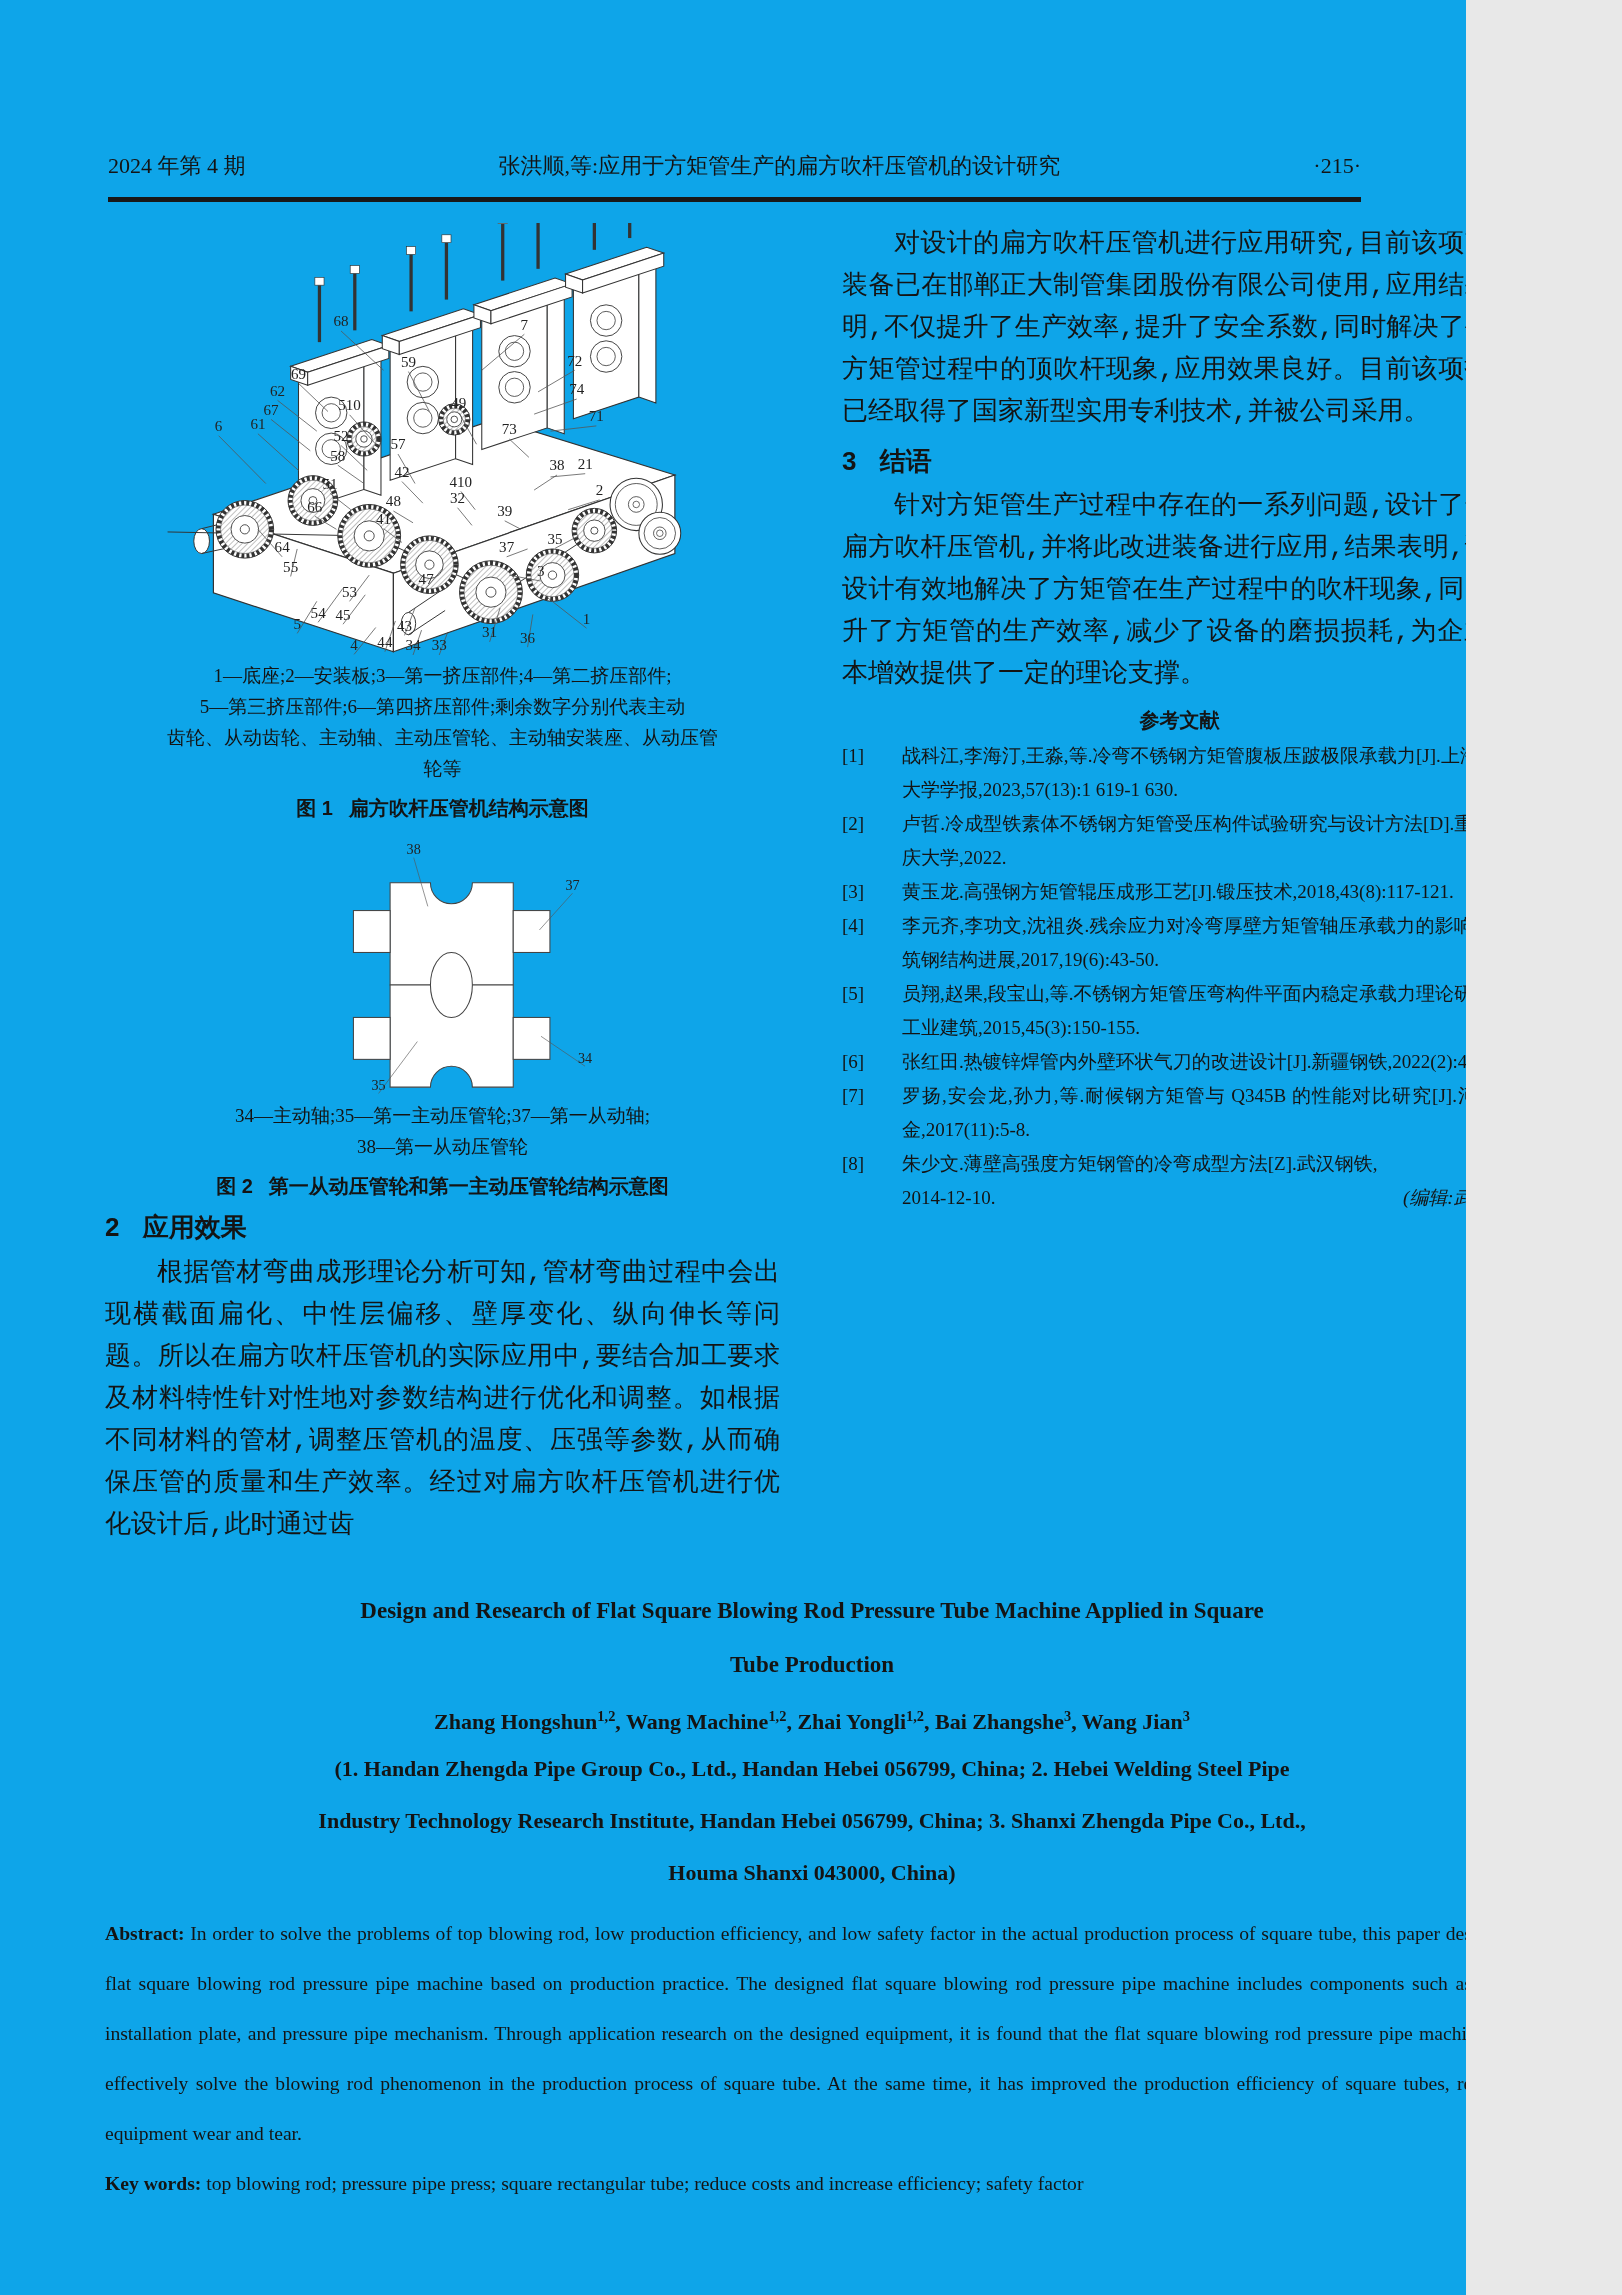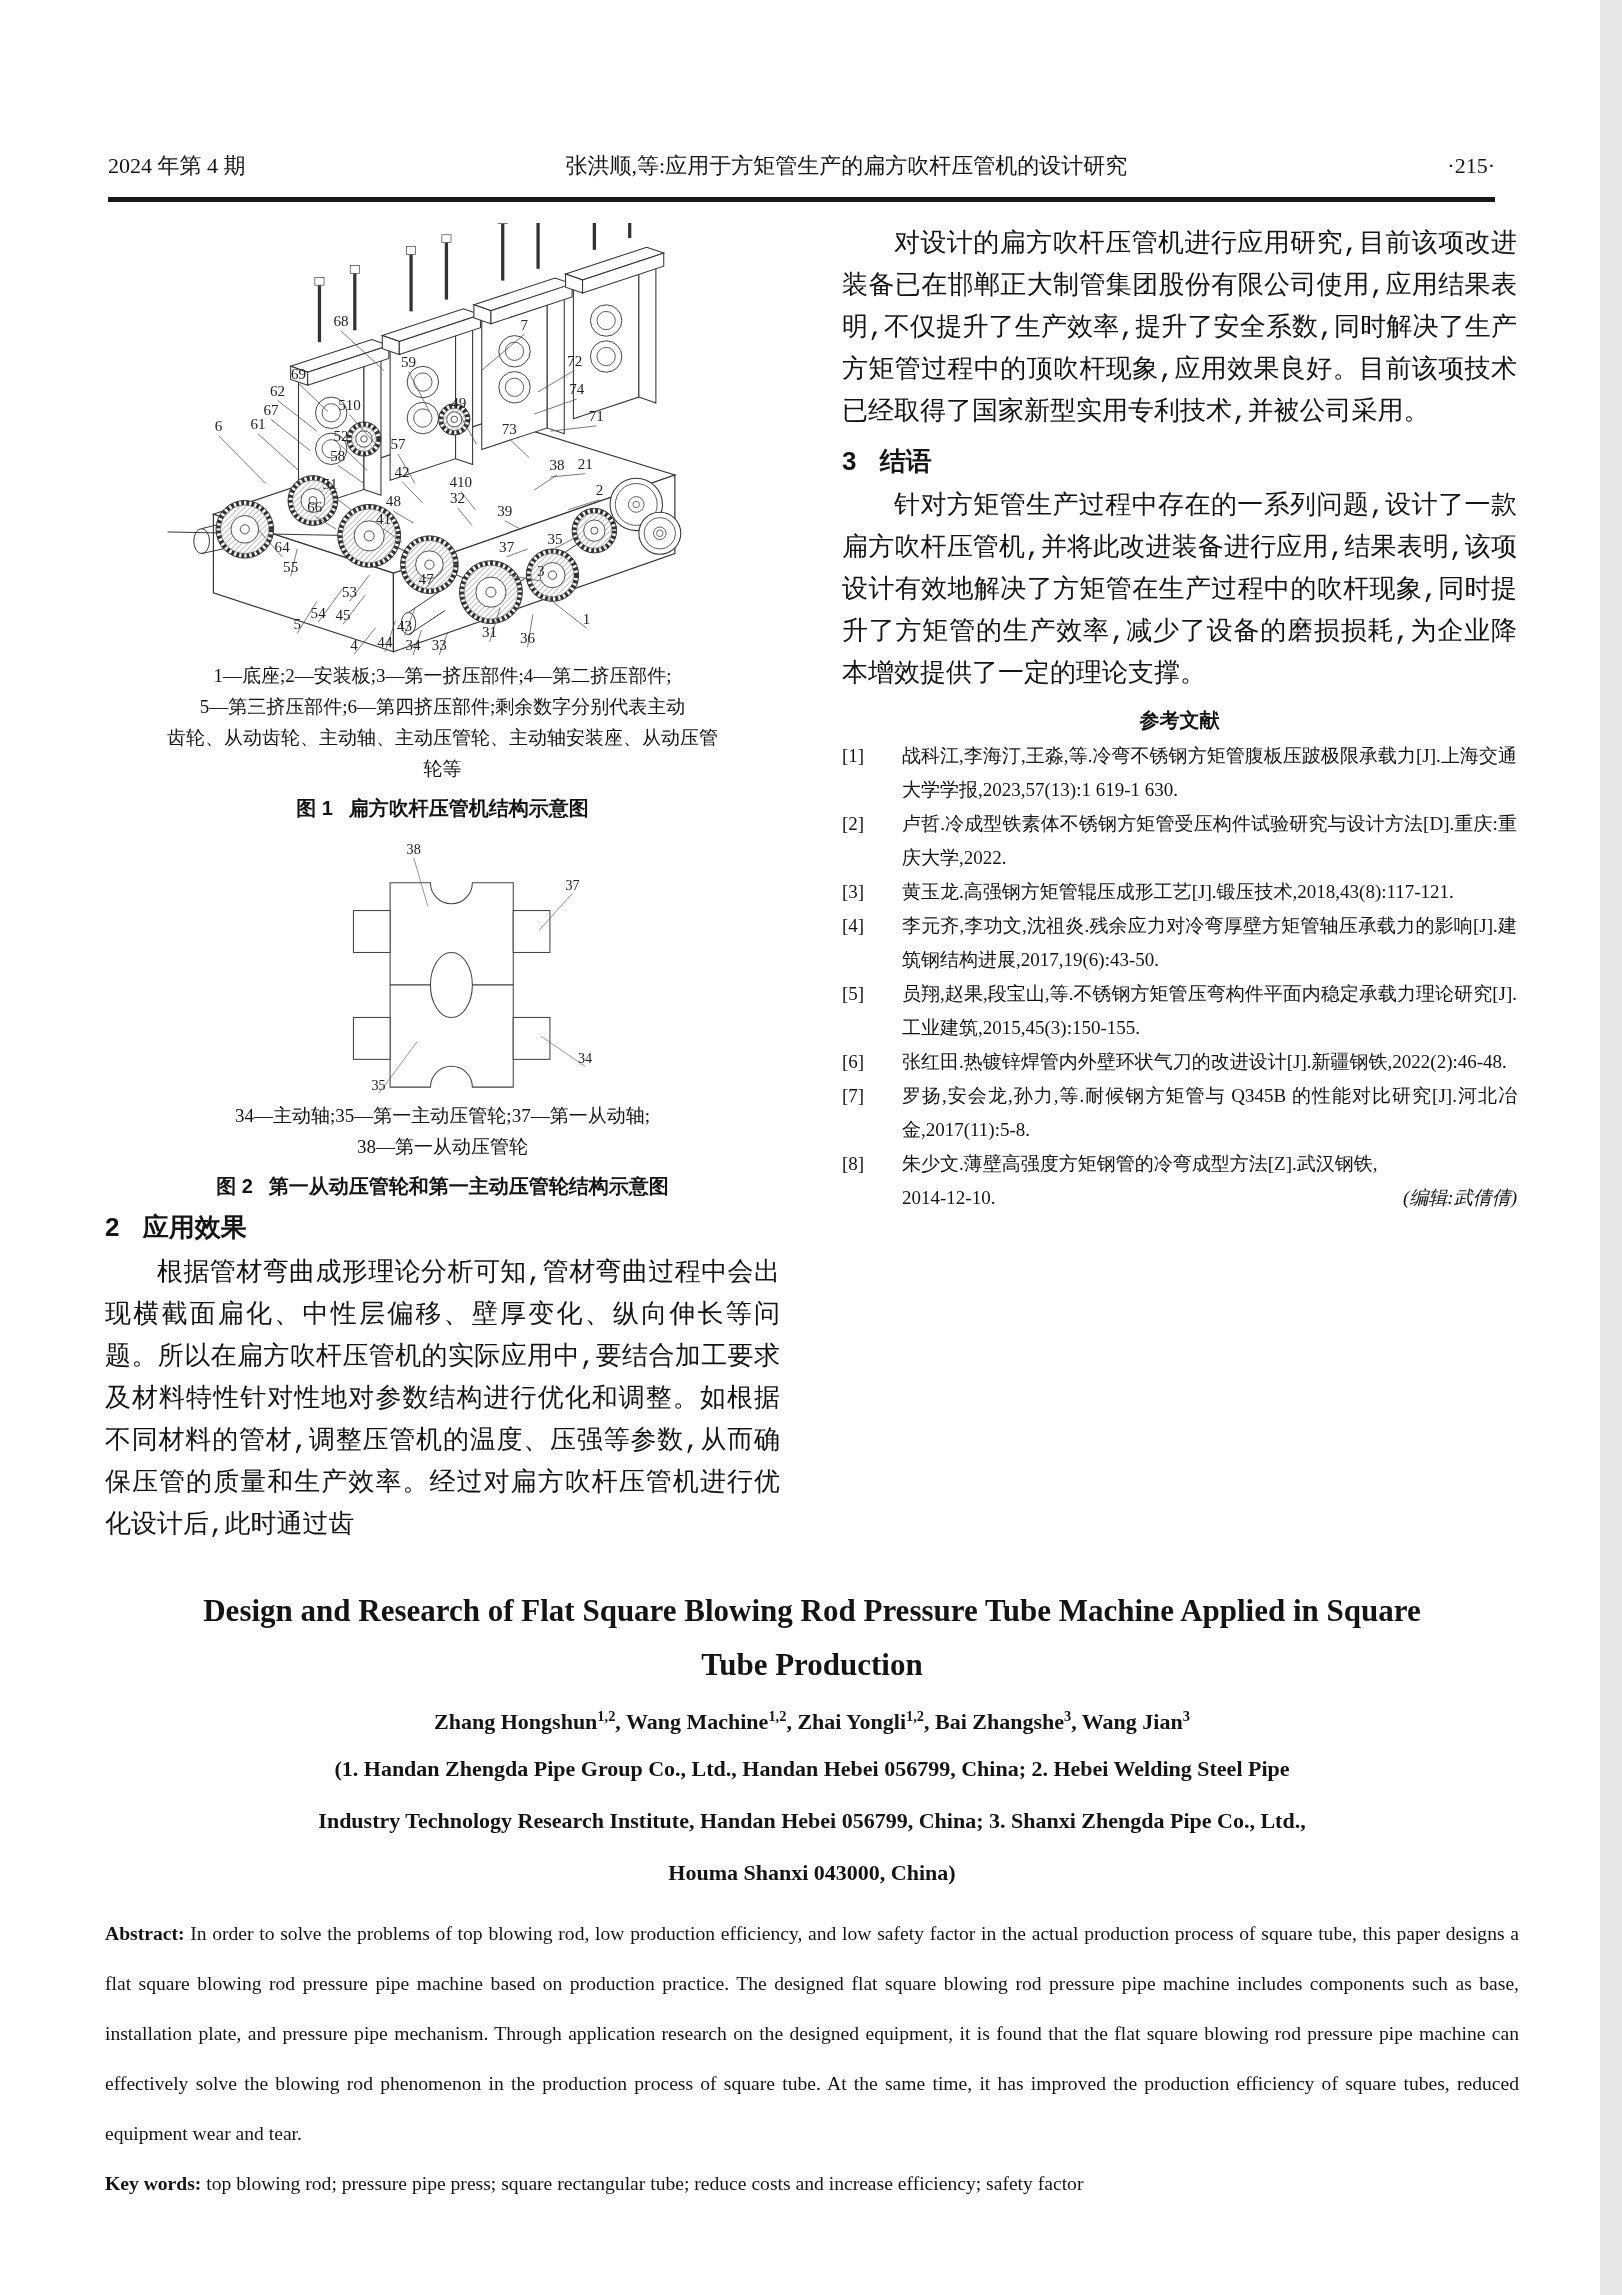--- a/index.html
+++ b/index.html
@@ -1,16 +1,16 @@
 <!DOCTYPE html>
 <html style="font-size:10.5px"><head>
 <meta charset="utf-8">
 <style>
   html,body{margin:0;padding:0;background:#e8e8e8;}
-  .page{position:relative;width:1600px;height:2295px;background:#ffffff;
+  .page{position:relative;width:1466px;height:2295px;background:#0ea5e9;
         font-family:"Liberation Serif","DejaVu Serif",serif;color:#141414;overflow:hidden;}
   .hdr{position:absolute;left:108px;right:105px;top:151px;display:flex;
        justify-content:space-between;align-items:baseline;font-size:22px;}
   .hdr .mid{flex:1;text-align:center;}
   .rule{position:absolute;left:108px;right:105px;top:197px;height:5.2px;background:#181818;}
   .col{position:absolute;top:223px;width:675px;}
   .col-left{left:105px;}
   .col-right{left:842px;}
   .body{font-size:26px;line-height:42px;text-align:justify;margin:0;}
   .indent{text-indent:2em;font-family:Liberation Mono, monospace;}
@@ -25,21 +25,21 @@
   #fig2{display:block;width:327px;height:262px;margin:10.5px auto 0;}
   svg text{font-family:"Liberation Serif","DejaVu Serif",serif;fill:#222;}
   .refs-heading{font-size:20px;font-weight:bold;text-align:center;margin:11.8px 0 5.2px;
        font-family:Liberation Serif, serif;}
   .refs{font-size:19px;line-height:34px;}
   .ref{position:relative;padding-left:60px;text-align:justify;}
   .ref .rnum{position:absolute;left:0;top:0;}
   .ref-tail{display:flex;justify-content:space-between;}
   .editor{font-style:italic;}
   .english{position:absolute;left:105px;top:1584px;width:1414px;}
-  .etitle{font-size:31px;font-weight:bold;text-align:center;line-height:54px;}
+  .etitle{font-size:23px;font-weight:bold;text-align:center;line-height:54px;}
   .eauthors{font-size:22px;font-weight:bold;text-align:center;margin-top:15.7px;}
   .eauthors sup{font-size:14.4px;margin-top:35px;}
   .eaffil{font-size:22px;font-weight:bold;text-align:center;line-height:52px;margin-top:7.9px;}
   .eabs{font-size:19.6px;line-height:50px;text-align:justify;margin:10.5px 0 0;}
   .ekw{font-size:19.6px;line-height:50px;margin:0;}
 </style>
 </head>
 <body>
 
 <div class="page">

